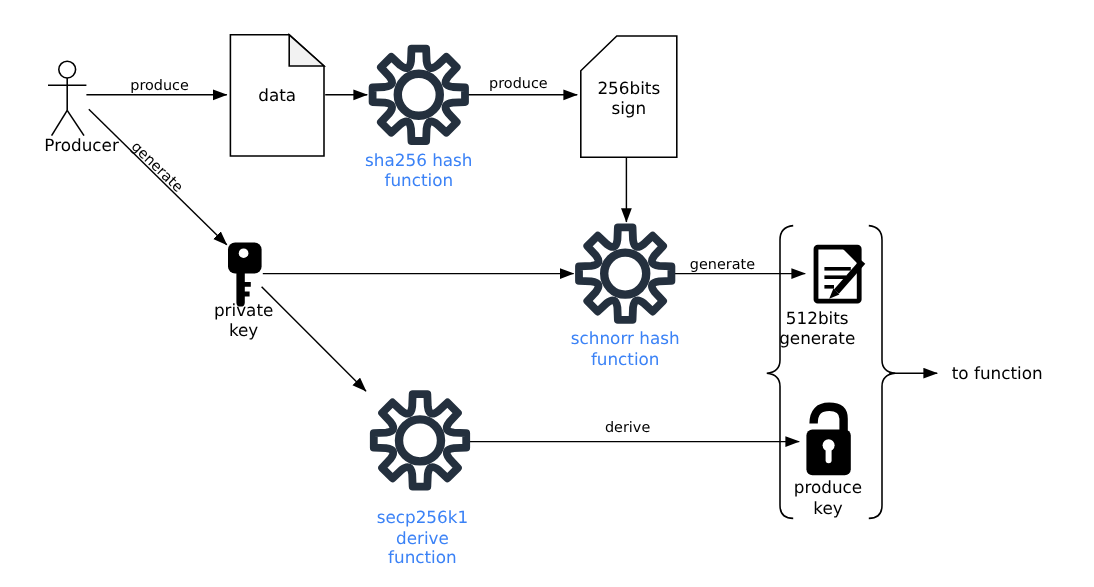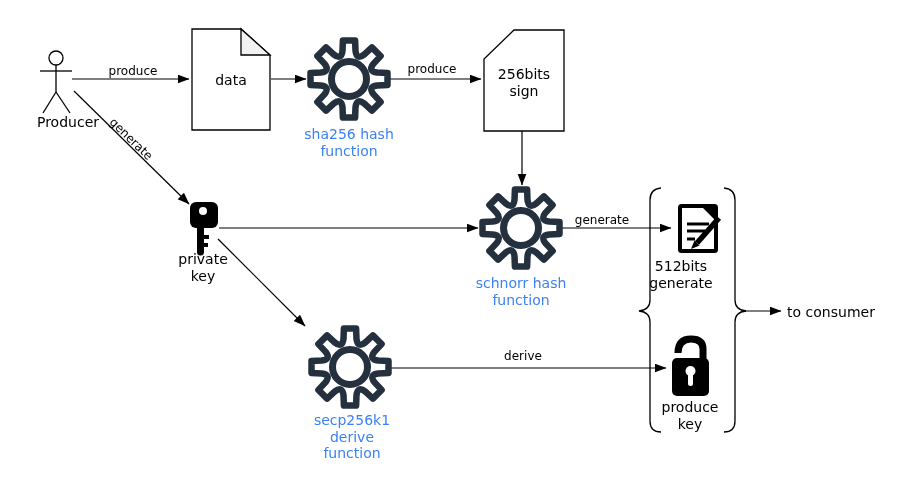--- a/index.html
+++ b/index.html
@@ -123,33 +123,33 @@
     <span>key</span>
   </div>
 
   <div class="lbl navy" style="left:521px;top:275px">
     <span>schnorr hash</span>
     <span>function</span>
   </div>
 
   <div class="lbl edge-lbl" style="left:602px;top:213px">generate</div>
 
-  <div class="lbl navy" style="left:352px;top:412px">
+  <div class="lbl navy" style="left:352px;top:424px">
     <span>secp256k1</span>
     <span>derive</span>
     <span>function</span>
   </div>
 
   <div class="lbl edge-lbl" style="left:523px;top:349px">derive</div>
 
   <div class="lbl" style="left:681px;top:258px">
     <span>512bits</span>
     <span>generate</span>
   </div>
 
   <div class="lbl" style="left:690px;top:399px">
     <span>produce</span>
     <span>key</span>
   </div>
 
-  <div class="lbl" style="left:831px;top:304px">to consumer</div>
+  <div class="lbl" style="left:831px;top:304px">to function</div>
 
 </div>
 
 </body></html>

